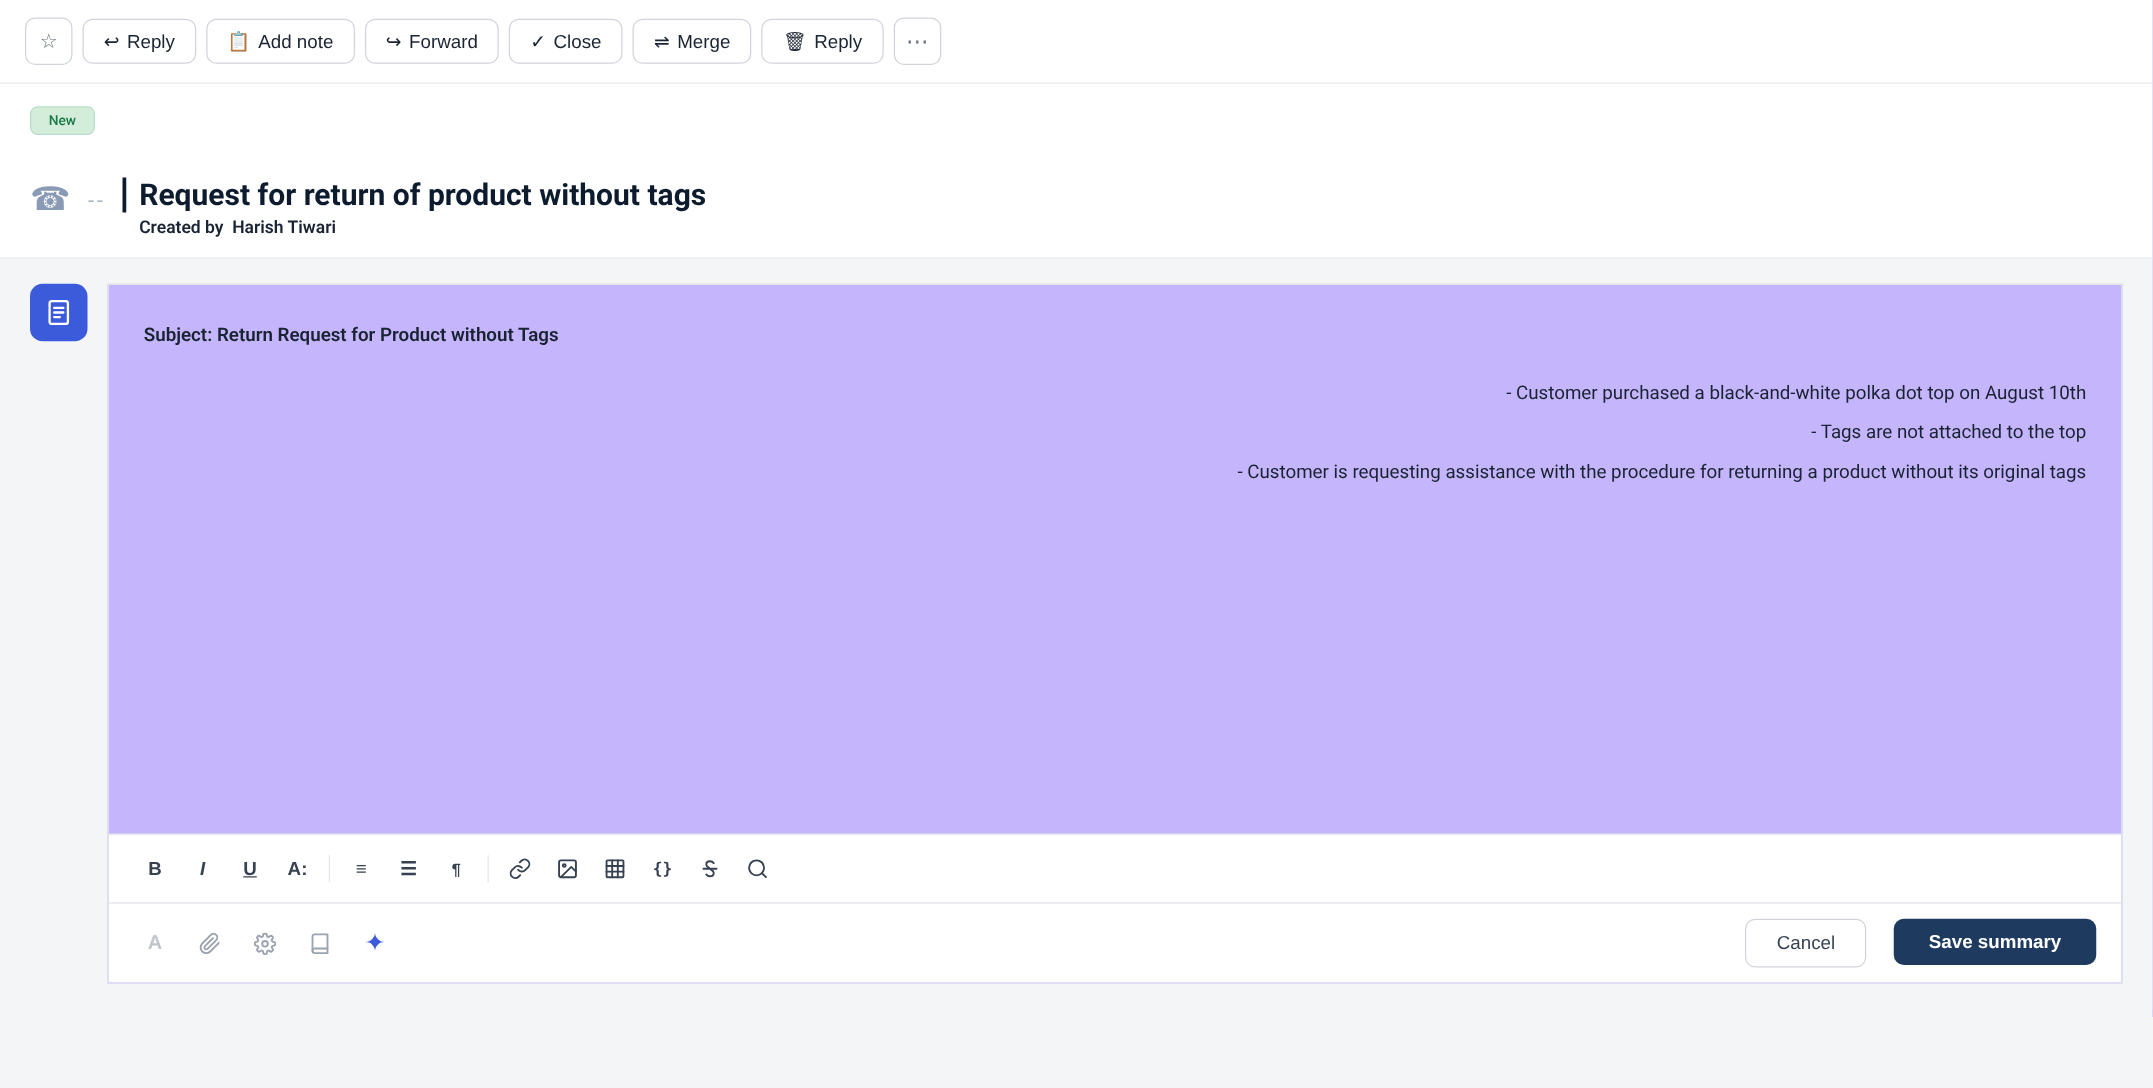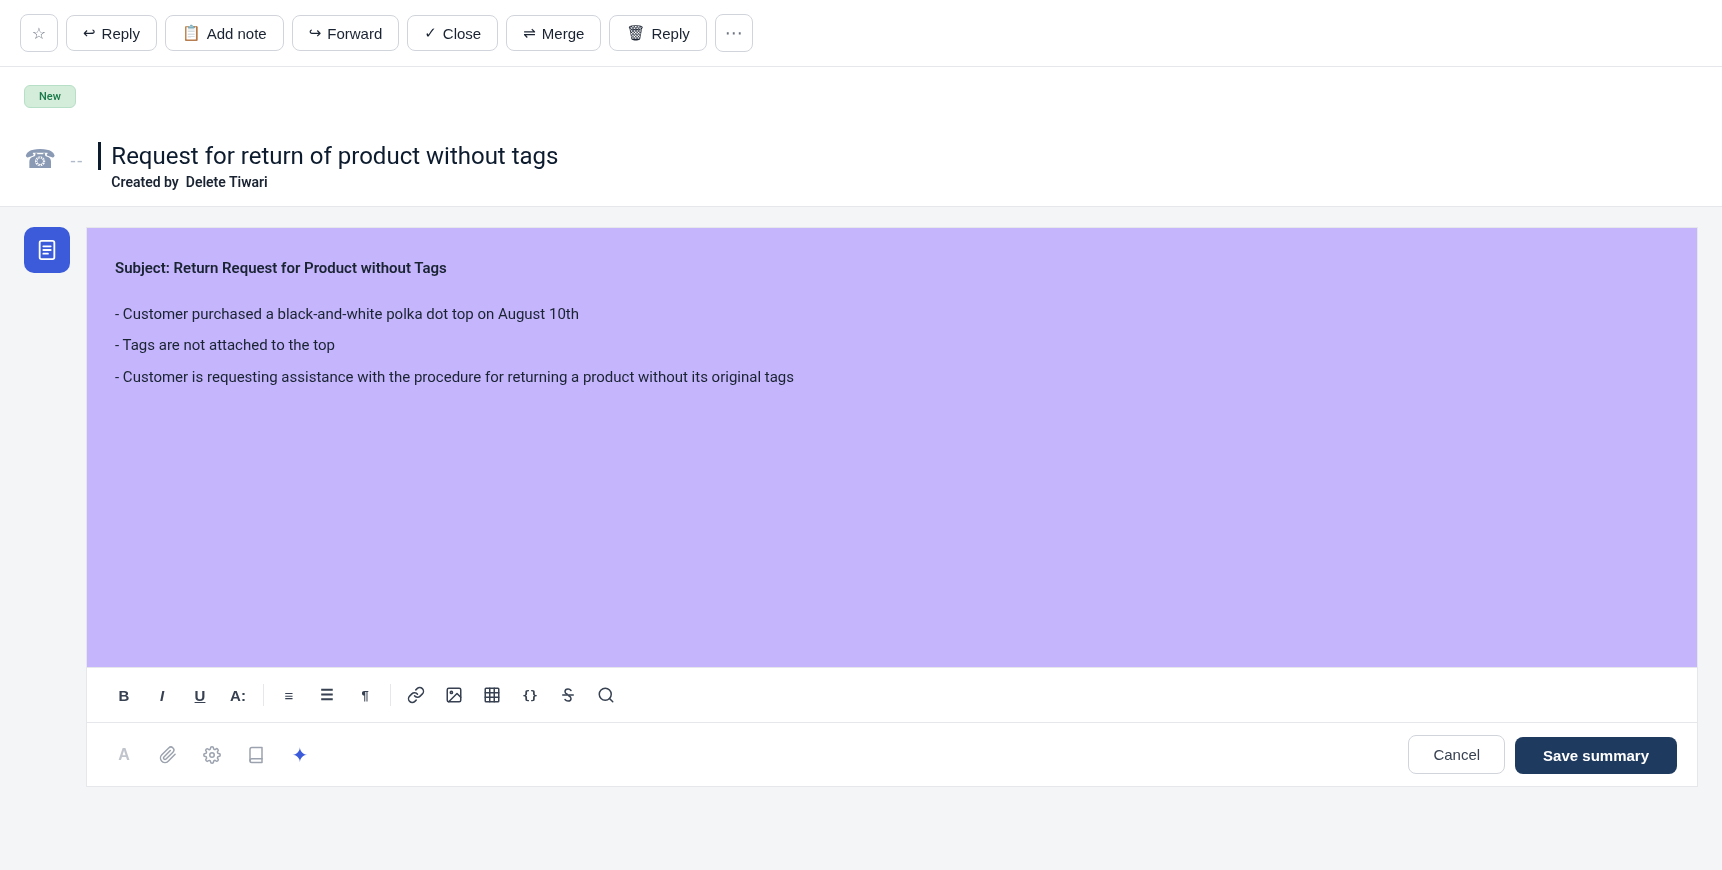--- a/index.html
+++ b/index.html
@@ -92,21 +92,21 @@
     }
     .conv-header-dashes {
       color: #b0bac8;
       font-size: 18px;
       margin-top: 8px;
       letter-spacing: 2px;
     }
     .conv-title-block { display: flex; flex-direction: column; gap: 4px; }
     .conv-title {
       font-size: 24px;
-      font-weight: 400;
+      font-weight: 700;
       color: #0d1b2e;
       border-left: 3px solid #0d1b2e;
       padding-left: 10px;
     }
     .conv-created {
       font-size: 14px;
       color: #6b7280;
       padding-left: 13px;
     }
     .conv-created span {
@@ -159,20 +159,21 @@
       color: #1a2332;
       line-height: 1.7;
       min-height: 240px;
     }
     .editor-content .subject-line {
       font-weight: 600;
       margin-bottom: 20px;
     }
     .editor-content .bullet-line {
       margin-bottom: 6px;
+      text-align: right;
     }
 
     
     .format-toolbar {
       display: flex;
       align-items: center;
       gap: 4px;
       padding: 10px 20px;
       border-top: 1px solid #e5e7eb;
       background: #fff;
@@ -221,22 +222,22 @@
       height: 34px;
       border: none;
       background: transparent;
       border-radius: 6px;
       cursor: pointer;
       font-size: 18px;
       color: #9ca3af;
     }
     .action-bar-right {
       display: flex;
-      align-items: flex-end;
-      gap: 10px;
+      align-items: flex-start;
+      gap: 22px;
     }
     .cancel-btn {
       padding: 10px 24px;
       border: 1.5px solid #d1d5db;
       border-radius: 8px;
       background: #fff;
       cursor: pointer;
       font-size: 15px;
       color: #374151;
       font-weight: 500;
@@ -292,21 +293,21 @@
   <span class="status-badge">New</span>
 </div>
 
 <div class="conv-header">
   <span class="phone-icon">☎</span>
   <span class="conv-header-dashes">--</span>
   <div class="conv-title-block">
     <div class="conv-title">Request for return of product without tags</div>
     <div class="conv-created">
       <span>Created by</span>&nbsp;
-      <span>Delete Tiwari</span>
+      <span>Harish Tiwari</span>
     </div>
   </div>
 </div>
 
 <div class="main-content">
 
   <div class="sidebar-icon-btn">
     <svg width="22" height="22" viewBox="0 0 24 24" fill="none" stroke="#ffffff" stroke-width="2" stroke-linecap="round" stroke-linejoin="round">
       <rect x="4" y="2" width="16" height="20" rx="2"></rect>
       <line x1="8" y1="8" x2="16" y2="8"></line>

